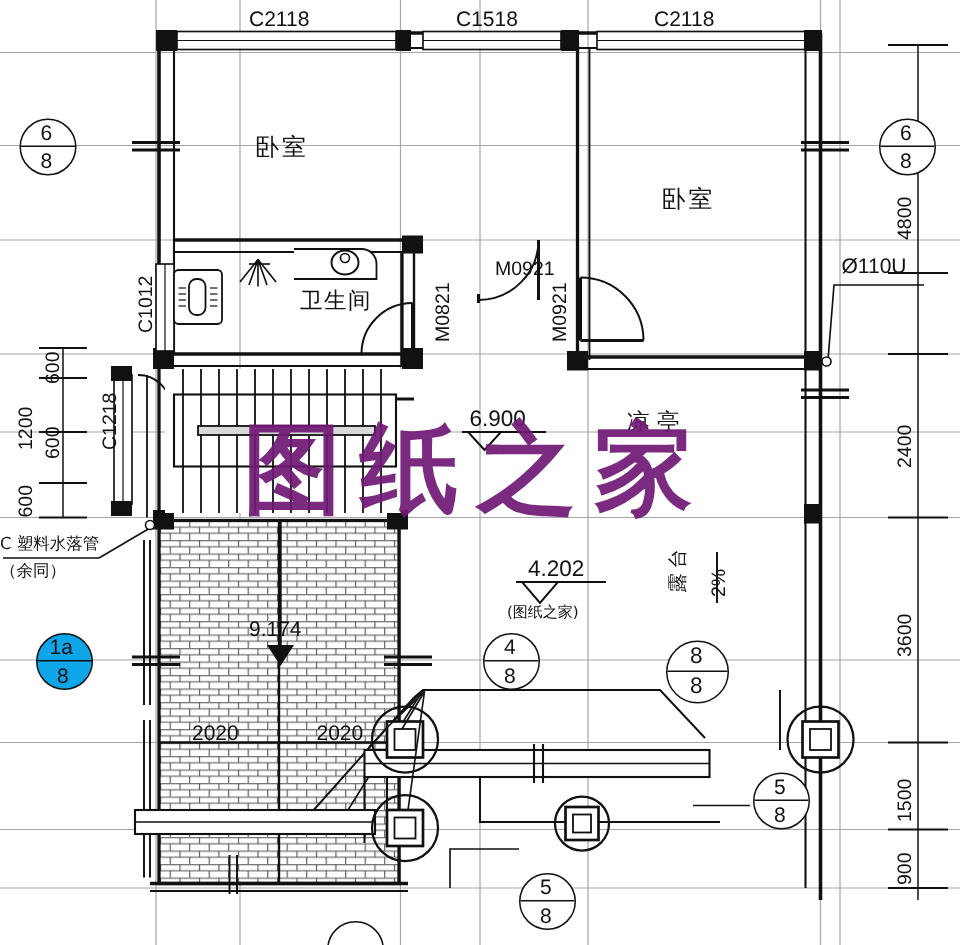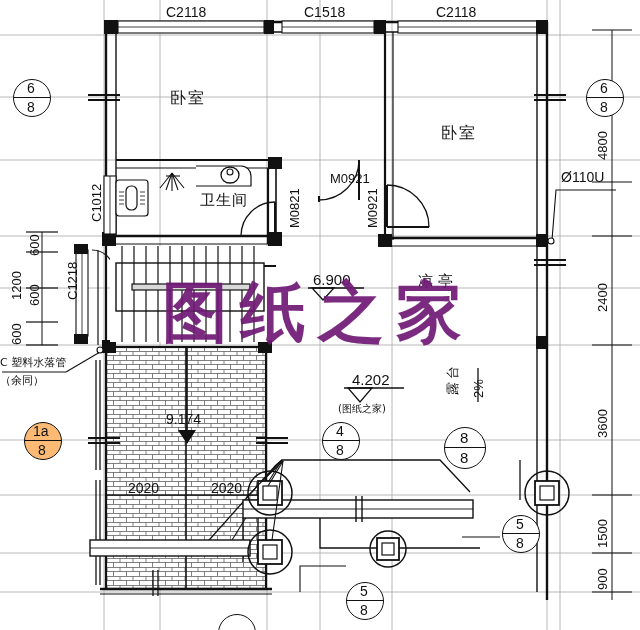--- a/index.html
+++ b/index.html
@@ -359,21 +359,21 @@
   <div class="lbl" style="left:13px;top:1px;font-size:14px;">6</div>
   <div class="lbl" style="left:13px;top:20px;font-size:14px;">8</div>
 </div>
 
 <div style="position:absolute;left:586px;top:79px;width:36px;height:36px;border:1.6px solid #111;border-radius:50%;background:#fff;">
   <div style="position:absolute;left:0;top:17px;width:36px;height:1.4px;background:#111;"></div>
   <div class="lbl" style="left:13px;top:1px;font-size:14px;">6</div>
   <div class="lbl" style="left:13px;top:20px;font-size:14px;">8</div>
 </div>
 
-<div style="position:absolute;left:24px;top:422px;width:36px;height:36px;border:1.6px solid #111;border-radius:50%;background:#fdba74;">
+<div style="position:absolute;left:24px;top:422px;width:36px;height:36px;border:1.6px solid #111;border-radius:50%;background:#0ea5e9;">
   <div style="position:absolute;left:0;top:17px;width:36px;height:1.4px;background:#111;"></div>
   <div class="lbl" style="left:8px;top:1px;font-size:14px;">1a</div>
   <div class="lbl" style="left:13px;top:20px;font-size:14px;">8</div>
 </div>
 
 <div style="position:absolute;left:322px;top:422px;width:36px;height:36px;border:1.6px solid #111;border-radius:50%;background:#fff;">
   <div style="position:absolute;left:0;top:17px;width:36px;height:1.4px;background:#111;"></div>
   <div class="lbl" style="left:13px;top:1px;font-size:14px;">4</div>
   <div class="lbl" style="left:13px;top:20px;font-size:14px;">8</div>
 </div>

